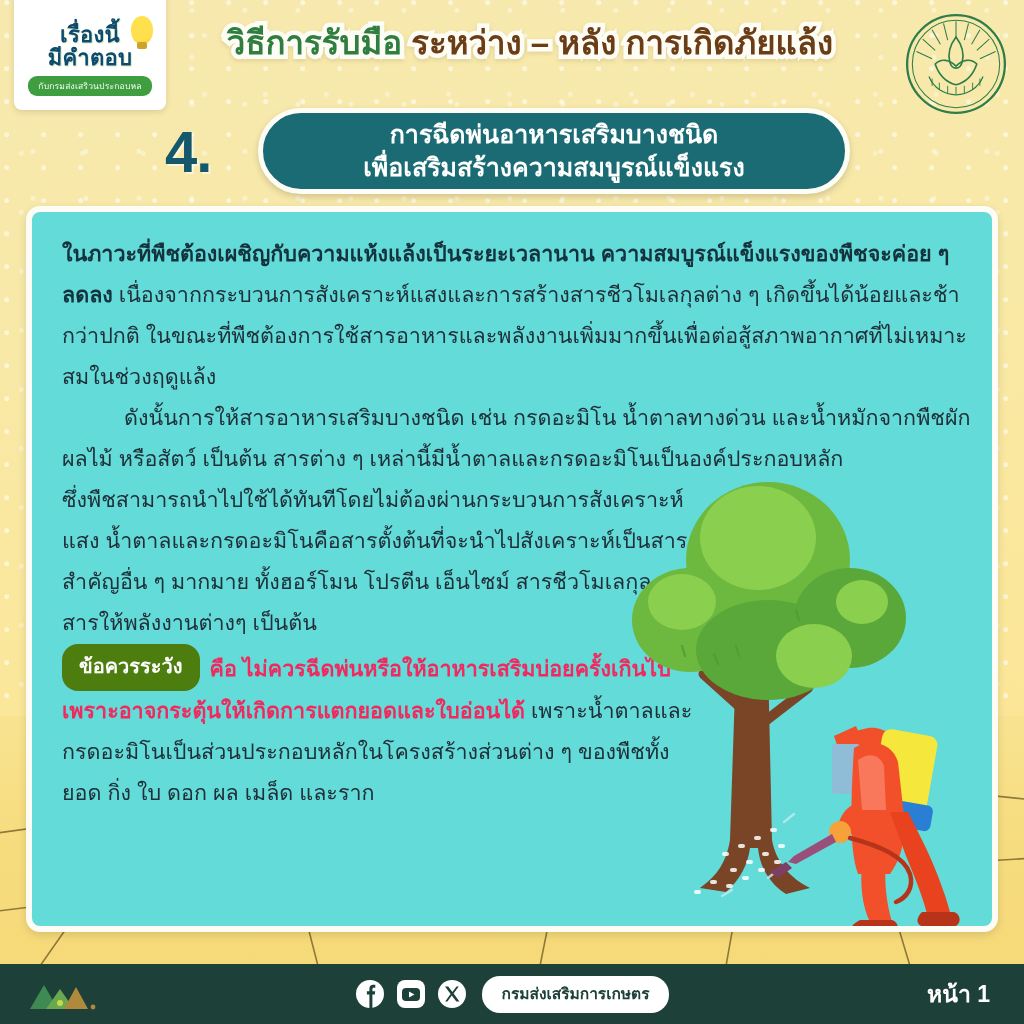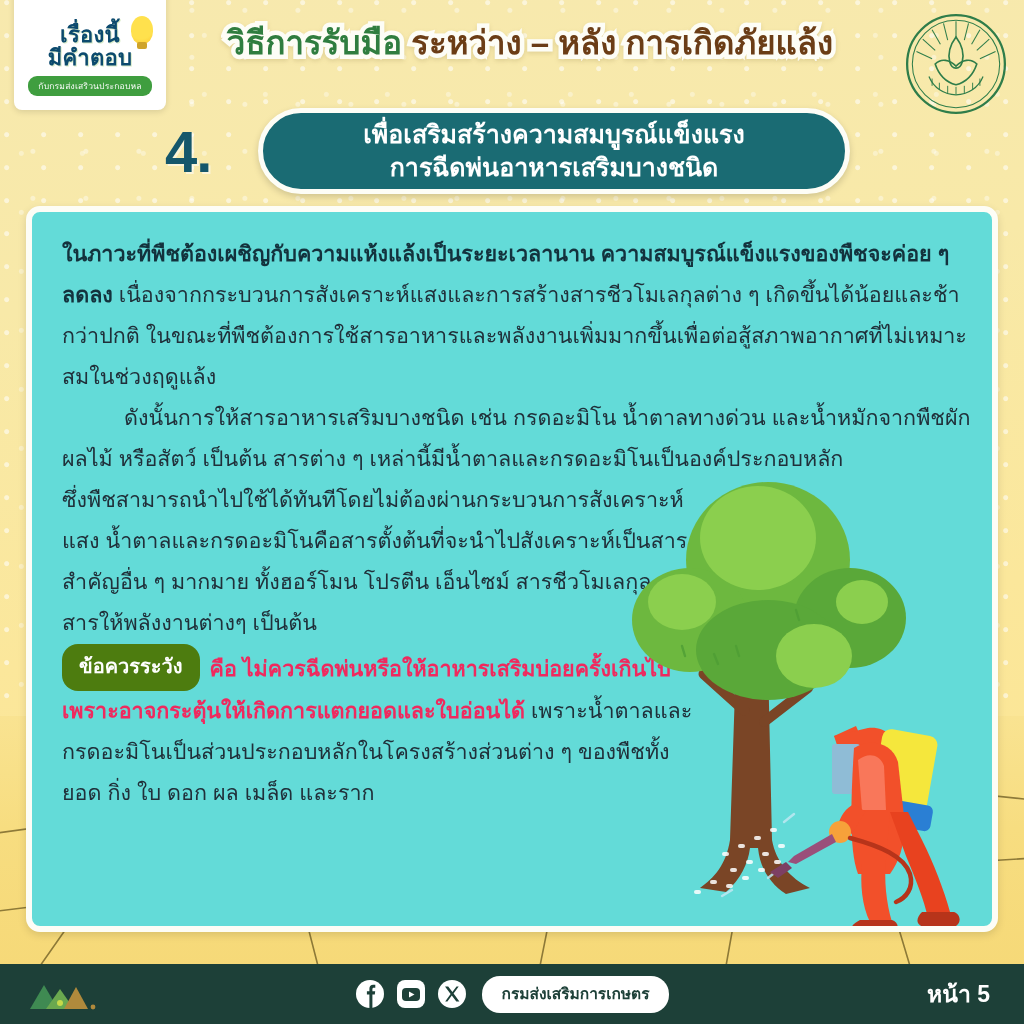--- a/index.html
+++ b/index.html
@@ -211,22 +211,22 @@
         <line x1="50" y1="72" x2="50" y2="79"></line>
       <line x1="58" y1="71" x2="58" y2="78"></line>
         <line x1="66" y1="68" x2="66" y2="75"></line>
       <line x1="73" y1="64" x2="73" y2="71"></line>
     </g>
   </svg>
 
   <div class="num">4.</div>
 
   <div class="heading-pill">
+    <span>การฉีดพ่นอาหารเสริมบางชนิด</span>
     <span>เพื่อเสริมสร้างความสมบูรณ์แข็งแรง</span>
-    <span>การฉีดพ่นอาหารเสริมบางชนิด</span>
   </div>
 
   <div class="card">
 
     <div class="body-text">
       <p>
         <span class="b-dark">ในภาวะที่พืชต้องเผชิญกับความแห้งแล้งเป็นระยะเวลานาน ความสมบูรณ์แข็งแรงของพืชจะค่อย ๆ ลดลง</span><span> เนื่องจากกระบวนการสังเคราะห์แสงและการสร้างสารชีวโมเลกุลต่าง ๆ เกิดขึ้นได้น้อยและช้ากว่าปกติ ในขณะที่พืชต้องการใช้สารอาหารและพลังงานเพิ่มมากขึ้นเพื่อต่อสู้สภาพอากาศที่ไม่เหมาะสมในช่วงฤดูแล้ง</span>
       </p>
       <p class="indent">
         <span>ดังนั้นการให้สารอาหารเสริมบางชนิด เช่น กรดอะมิโน น้ำตาลทางด่วน และน้ำหมักจากพืชผักผลไม้ หรือสัตว์ เป็นต้น สารต่าง ๆ เหล่านี้มีน้ำตาลและกรดอะมิโนเป็นองค์ประกอบหลัก</span>
@@ -333,16 +333,16 @@
         <rect x="6" y="9" width="18" height="13" rx="4" fill="#1d4038"></rect>
         <path d="M13 12.5 L18.5 15.5 L13 18.5 Z" fill="#ffffff"></path>
       </svg>
       <svg class="sicon" viewBox="0 0 30 30">
         <circle cx="15" cy="15" r="14" fill="#ffffff"></circle>
         <path d="M8 7.5 L13.6 15 L8.2 22.5 h2.2 l4.4-6.1 4.5 6.1 h3.1 L16.6 14.6 21.7 7.5 h-2.2 L15.4 13 11.2 7.5 Z" fill="#1d4038"></path>
       </svg>
       <div class="dept-pill">กรมส่งเสริมการเกษตร</div>
     </div>
 
-    <div class="page-no">หน้า 5</div>
+    <div class="page-no">หน้า 1</div>
   </div>
 
 </div>
 
 </body></html>

